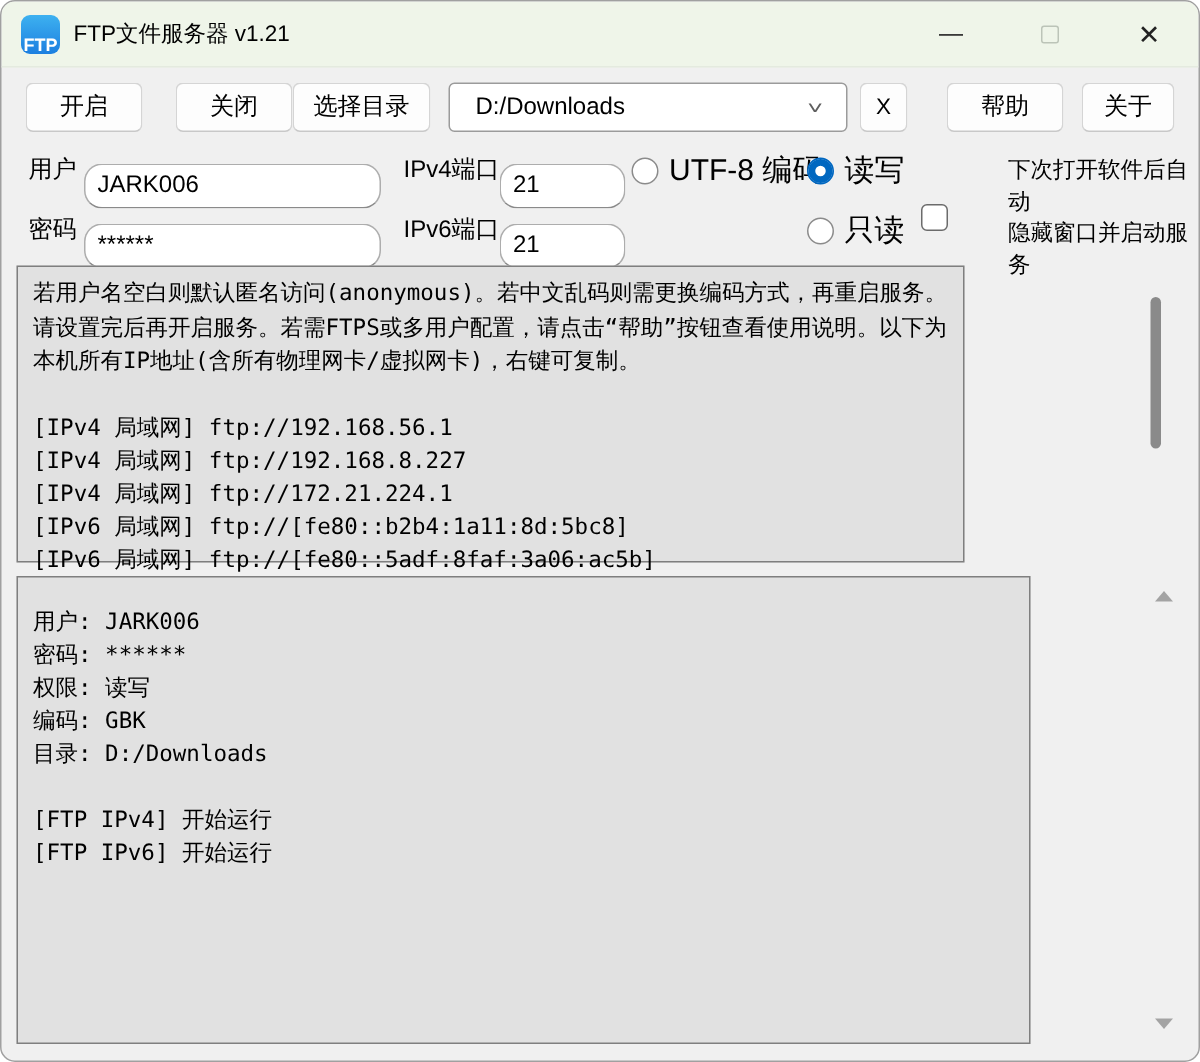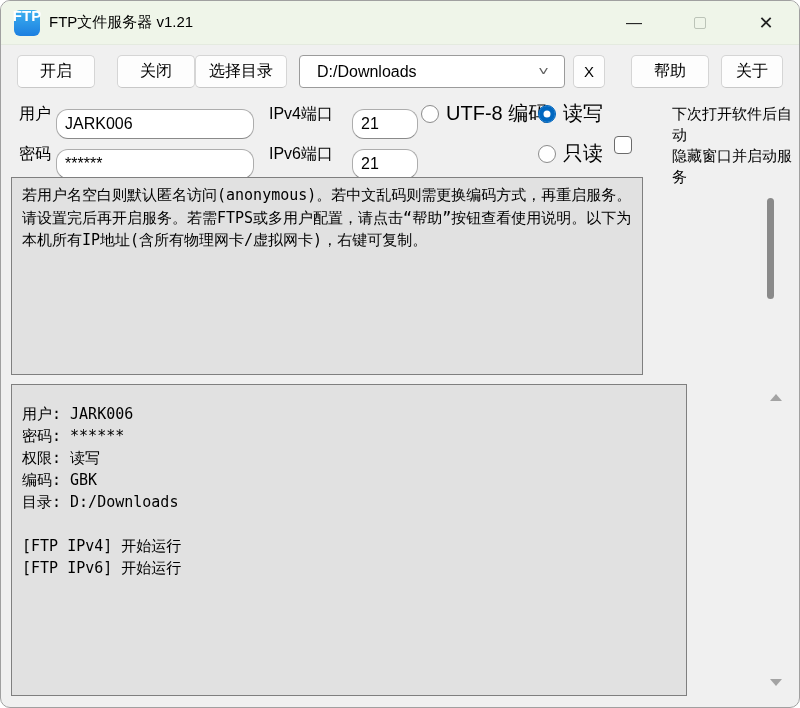--- a/index.html
+++ b/index.html
@@ -11,22 +11,22 @@
   }
   
   .titlebar {
     position: absolute; top: 0; left: 0; right: 0; height: 44px;
     background: #eff5e9; display: flex; align-items: center;
     border-bottom: 1px solid #e4eadf;
   }
   .app-icon {
     width: 26px; height: 26px; margin-left: 13px; border-radius: 6px;
     background: linear-gradient(180deg, #3db1f0, #1c7fe0);
-    color: #fff; display: flex; flex-direction: column; align-items: center; justify-content: flex-start;
-    font-size: 15px; font-weight: bold; line-height: 11px;
+    color: #fff; display: flex; flex-direction: column; align-items: center; justify-content: flex-end;
+    font-size: 12px; font-weight: bold; line-height: 11px;
   }
   .app-title { margin-left: 9px; font-size: 15px; }
   .win-controls { margin-left: auto; display: flex; height: 100%; }
   .win-btn {
     width: 66px; height: 100%; display: flex; align-items: center; justify-content: center;
     font-size: 17px; color: #333;
   }
   .max-rect { width: 12px; height: 12px; border: 1.4px solid #bcc4b8; border-radius: 2px; }
   .min-glyph { font-size: 16px; color: #222; }
   .close-glyph { font-size: 18px; color: #222; }
@@ -59,21 +59,21 @@
   .field-label { position: absolute; font-size: 16px; line-height: 31px; }
   .lbl-user, .lbl-pass { left: 18px; }
   .lbl-port { left: 268px; }
   .tfield {
     position: absolute; height: 30px; top: 0;
     background: #fff; border: 1px solid #adadad; border-bottom: 1.5px solid #8a8a8a;
     border-radius: 12px; font-size: 16px; padding: 0 8px;
     font-family: "Liberation Sans", sans-serif; color: #000; margin-top: 11px;
   }
   .tf-main { left: 55px; width: 198px; }
-  .tf-port { left: 351px; width: 66px; }
+  .tf-port { left: 332px; width: 84px; }
   .radio { position: absolute; top: 0; height: 31px; display: flex; align-items: center; cursor: default; }
   .radio .dot {
     width: 18px; height: 18px; border-radius: 50%;
     background: #fff; border: 1.6px solid #8b8b8b; margin-right: 7px;
   }
   .radio.checked .dot {
     background: #0067c0; border-color: #0067c0;
     box-shadow: inset 0 0 0 4.5px #0067c0, inset 0 0 0 9px #fff;
   }
   .radio .rlabel { font-size: 20px; }
@@ -173,20 +173,25 @@
   </div>
 
   <div class="autostart">
     <span class="checkbox"></span>
     <span class="cb-text">下次打开软件后自动
 隐藏窗口并启动服务</span>
   </div>
 
   <div class="gbox info-box">
     <div class="info-para">若用户名空白则默认匿名访问(anonymous)。若中文乱码则需更换编码方式，再重启服务。请设置完后再开启服务。若需FTPS或多用户配置，请点击“帮助”按钮查看使用说明。以下为本机所有IP地址(含所有物理网卡/虚拟网卡)，右键可复制。</div>
+    <div class="info-ips">[IPv4 局域网] ftp://192.168.56.1
+[IPv4 局域网] ftp://192.168.8.227
+[IPv4 局域网] ftp://172.21.224.1
+[IPv6 局域网] ftp://[fe80::b2b4:1a11:8d:5bc8]
+[IPv6 局域网] ftp://[fe80::5adf:8faf:3a06:ac5b]</div>
   </div>
   <div class="sb-thumb"></div>
 
   <div class="gbox log-box">
     <div class="log-lines">用户: JARK006
 密码: ******
 权限: 读写
 编码: GBK
 目录: D:/Downloads
 

